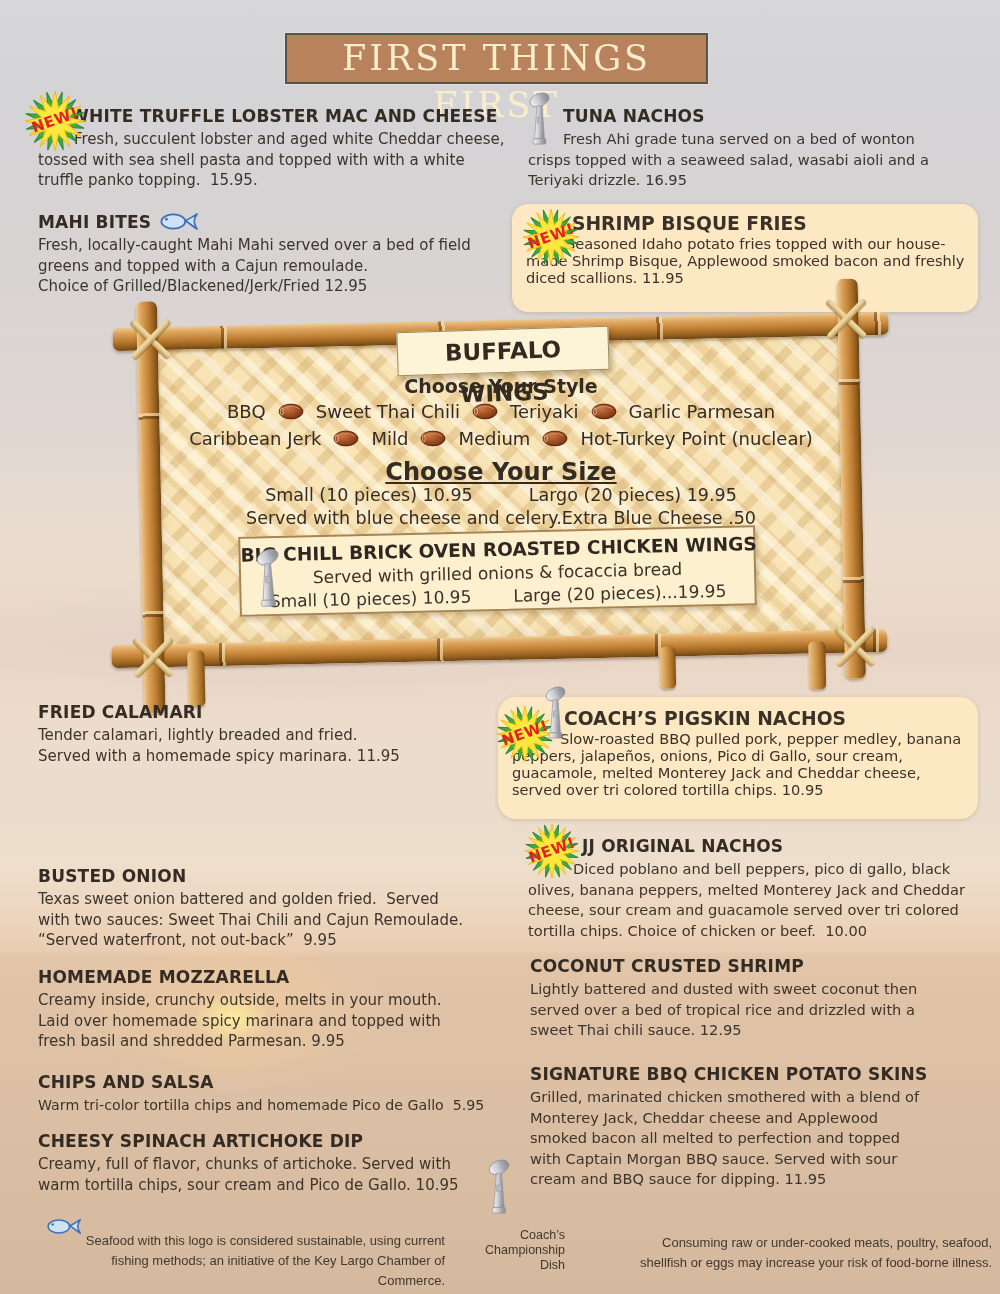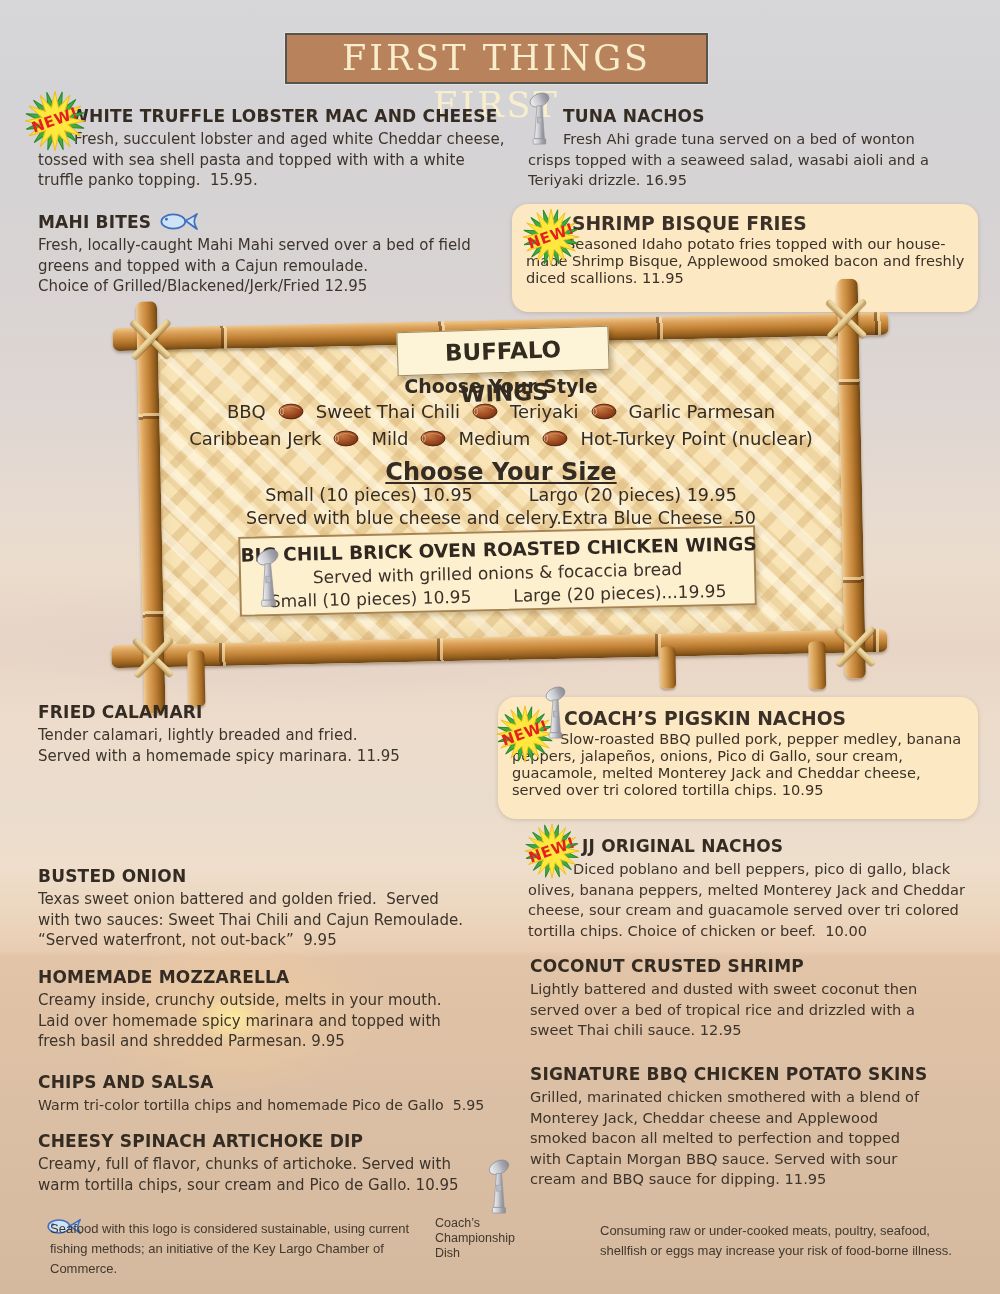--- a/index.html
+++ b/index.html
@@ -118,21 +118,21 @@
     background:#fcf0cf; border:2px solid #a88450; transform:rotate(-1.3deg);
     text-align:center; padding-top:4px; box-shadow:2px 3px 5px rgba(80,50,10,.25);
   }
   .bc-trophy { position:absolute; left:12px; top:5px; width:30px; height:68px; }
   .bc-line1 { font-size:18.5px; font-weight:700; line-height:25px; color:#2f2720; white-space:pre; }
   .bc-line2 { font-size:17px; line-height:22px; }
   .bc-line3 { font-size:17px; line-height:24px; display:flex; justify-content:center; gap:42px; }
   
   .tr-abs { position:absolute; }
   
-  .footer-text { position:absolute; font-family:"Liberation Sans", sans-serif; color:#41382f; font-size:13px; line-height:20px; text-align:left; white-space:pre-line; }
+  .footer-text { position:absolute; font-family:"Liberation Sans", sans-serif; color:#41382f; font-size:13px; line-height:20px; text-align:right; white-space:pre-line;margin-top:12px; }
   .f-sust { left:50px; top:1219px; width:395px; }
   .f-coach { left:435px; top:1216px; width:130px; font-size:12.5px; line-height:15px; }
   .f-warn { left:600px; top:1221px; width:392px; }
   .f-fish { position:absolute; left:46px; top:1216px; width:36px; height:21px; }
   .f-trophy { position:absolute; left:485px; top:1157px; width:28px; height:58px; }
 </style>
 </head>
 <body>
 
 <svg width="0" height="0" style="position:absolute" aria-hidden="true">

